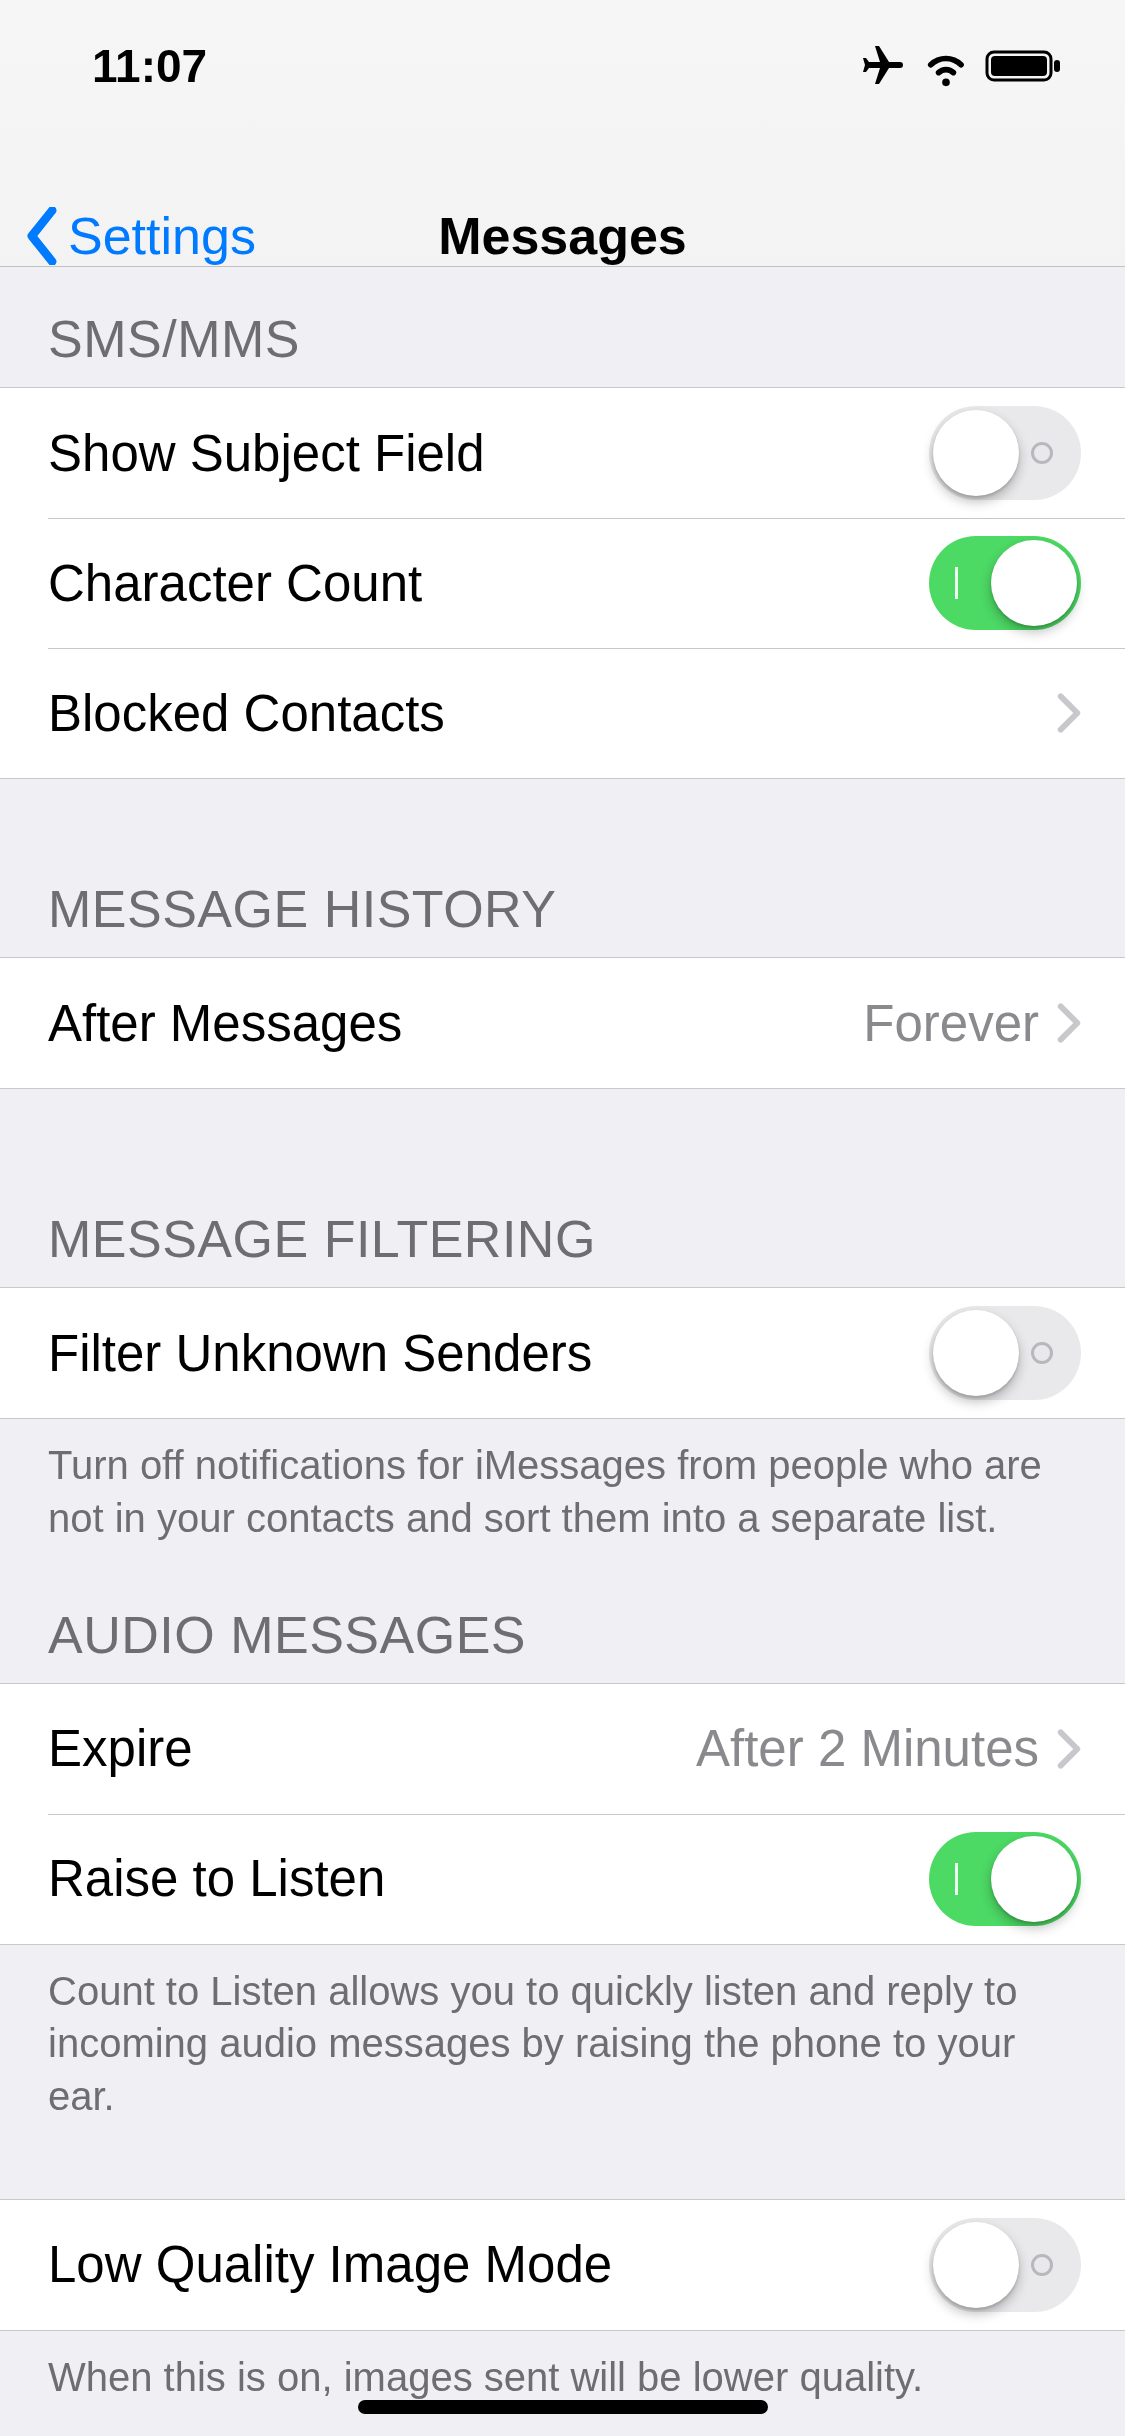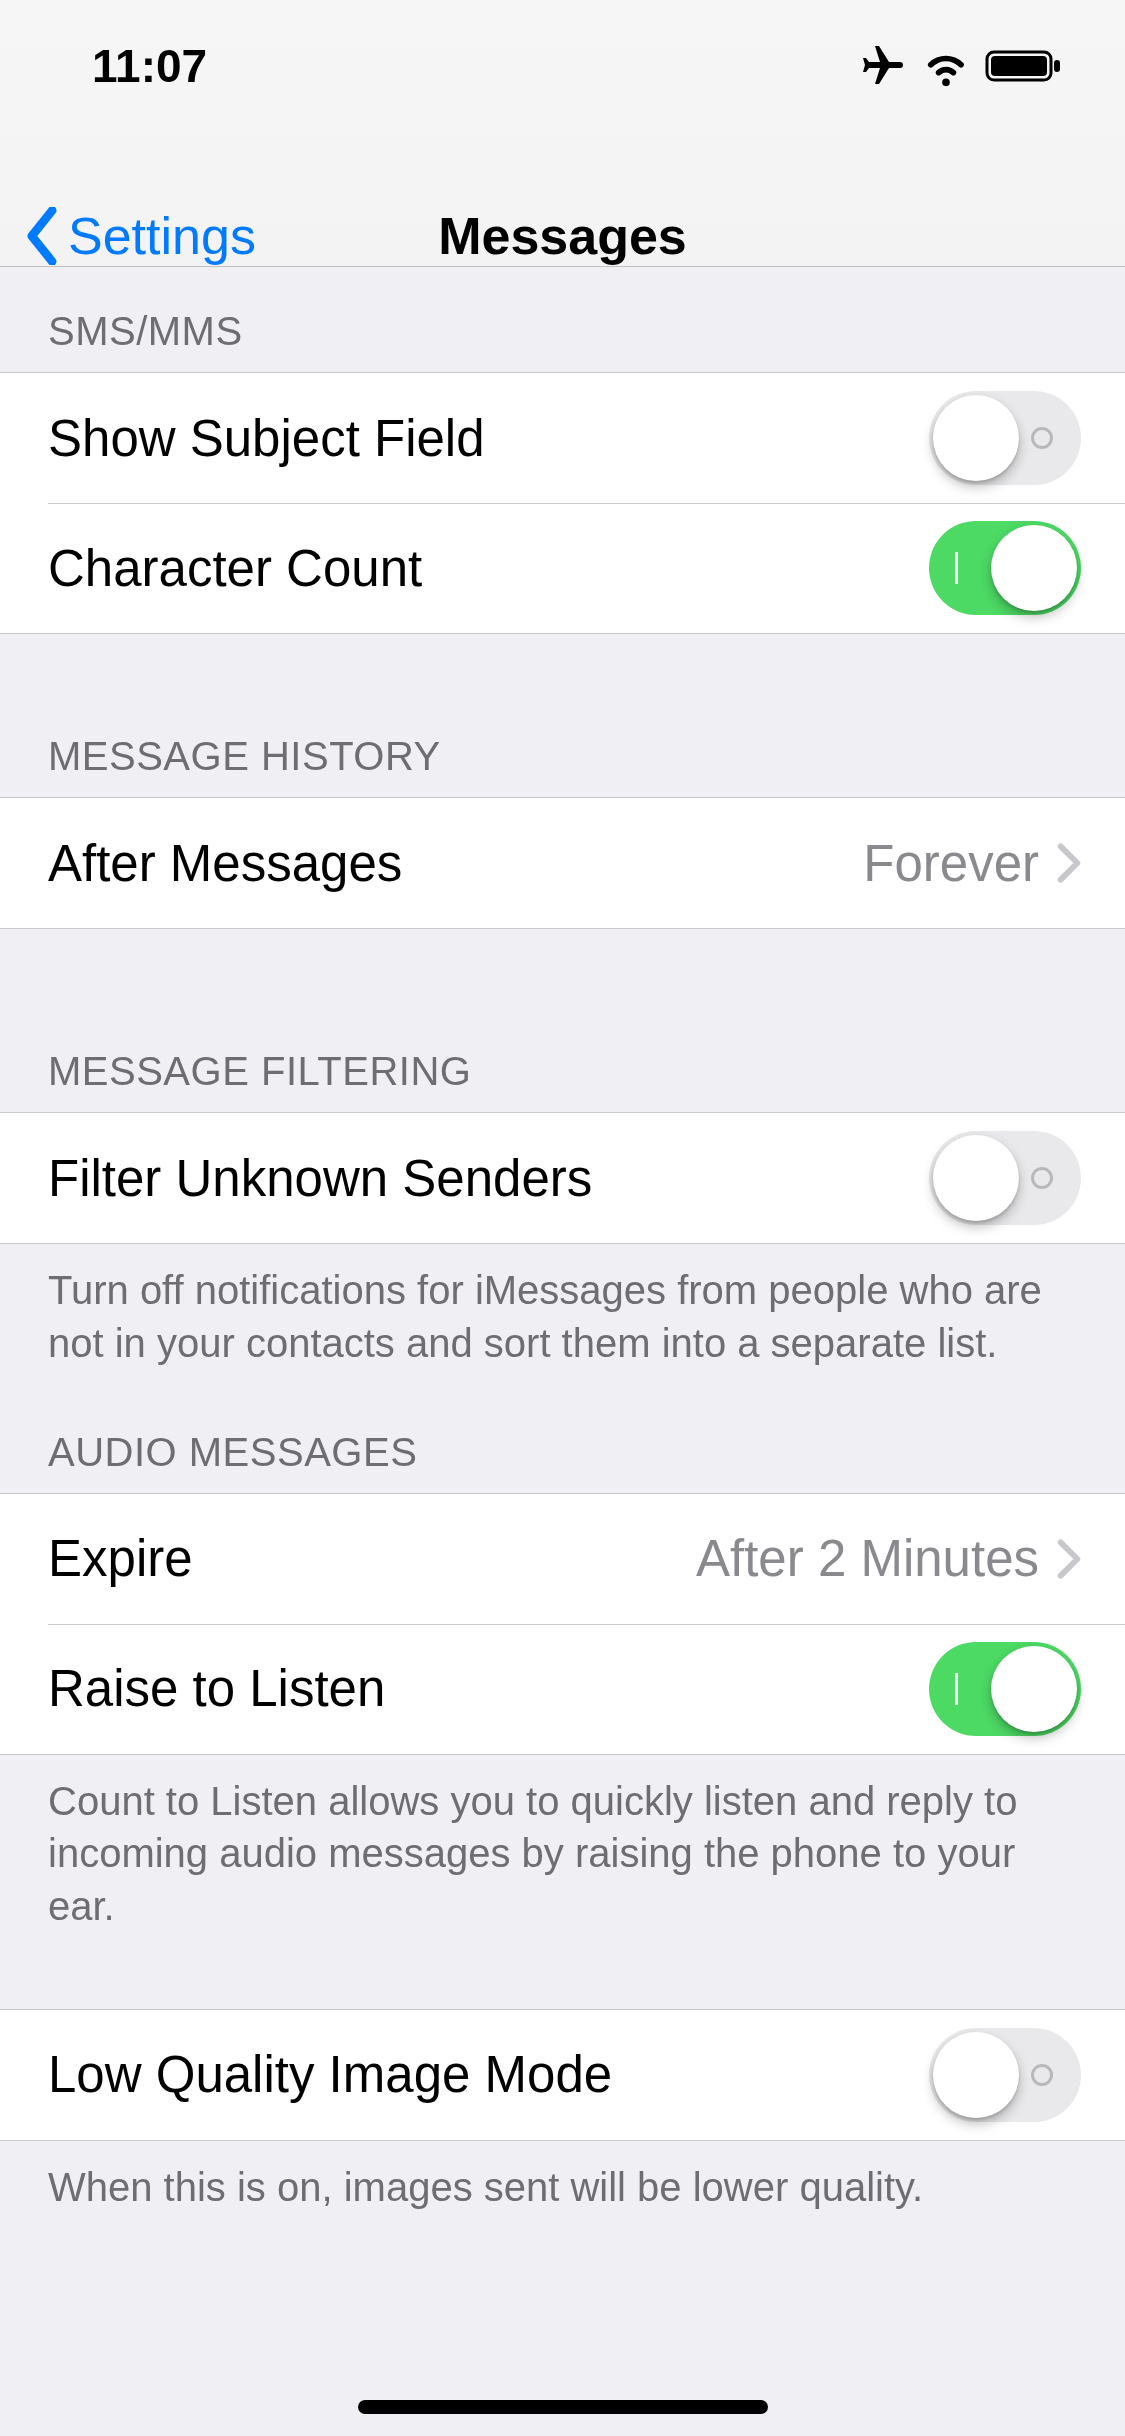--- a/index.html
+++ b/index.html
@@ -53,21 +53,21 @@
     position: absolute;
     left: 0; right: 0;
     text-align: center;
     font-size: 52px;
     font-weight: 600;
     pointer-events: none;
   }
 
   
   .section-header {
-    font-size: 40px;
+    font-size: 52px;
     color: #6d6d72;
     padding: 62px 48px 18px 48px;
     letter-spacing: 0.5px;
     text-transform: uppercase;
   }
   .section-header.first { padding-top: 42px; }
 
   
   .section-footer {
     font-size: 40px;
@@ -197,20 +197,28 @@
         <div class="knob"></div>
         <div class="dot"></div>
       </div>
   </div>
   <div class="row">
     <div class="row-label">Character Count</div>
     <div class="switch on">
         <div class="tick"></div>
         <div class="knob"></div>
       </div>
+  </div>
+  <div class="row">
+    <div class="row-label">Blocked Contacts</div>
+    <span class="chevron">
+      <svg width="24" height="40" viewBox="0 0 14 24">
+          <polyline points="2,2 12,12 2,22" fill="none" stroke="#c7c7cc" stroke-width="3.5" stroke-linecap="round" stroke-linejoin="round"></polyline>
+        </svg>
+    </span>
   </div>
 </div>
 
 <div class="section-header" style="padding-top:100px;">MESSAGE HISTORY</div>
 <div class="group">
   <div class="row">
     <div class="row-label">After Messages</div>
     <div class="row-value">Forever</div>
     <span class="chevron">
       <svg width="24" height="40" viewBox="0 0 14 24">

